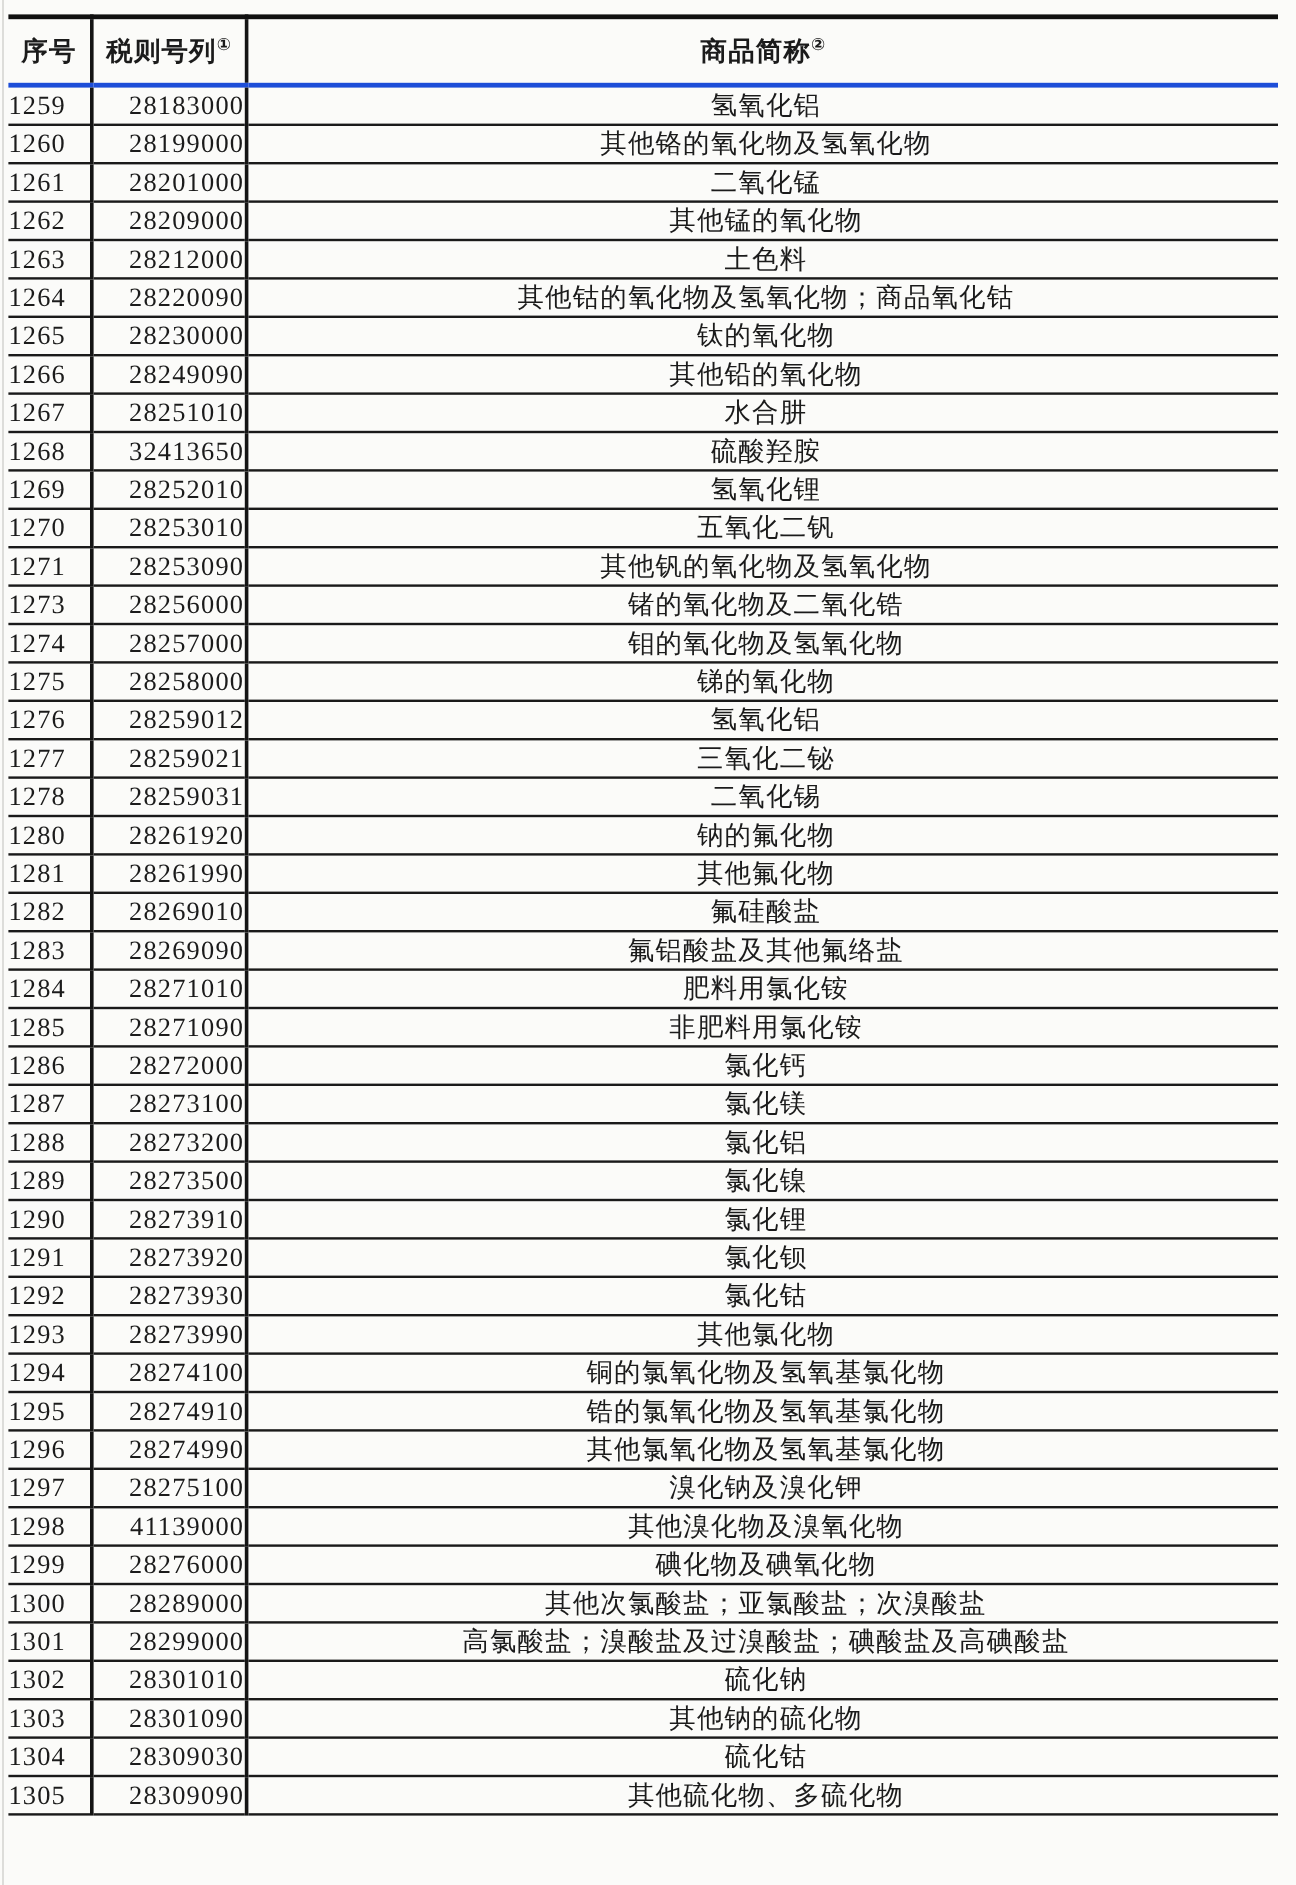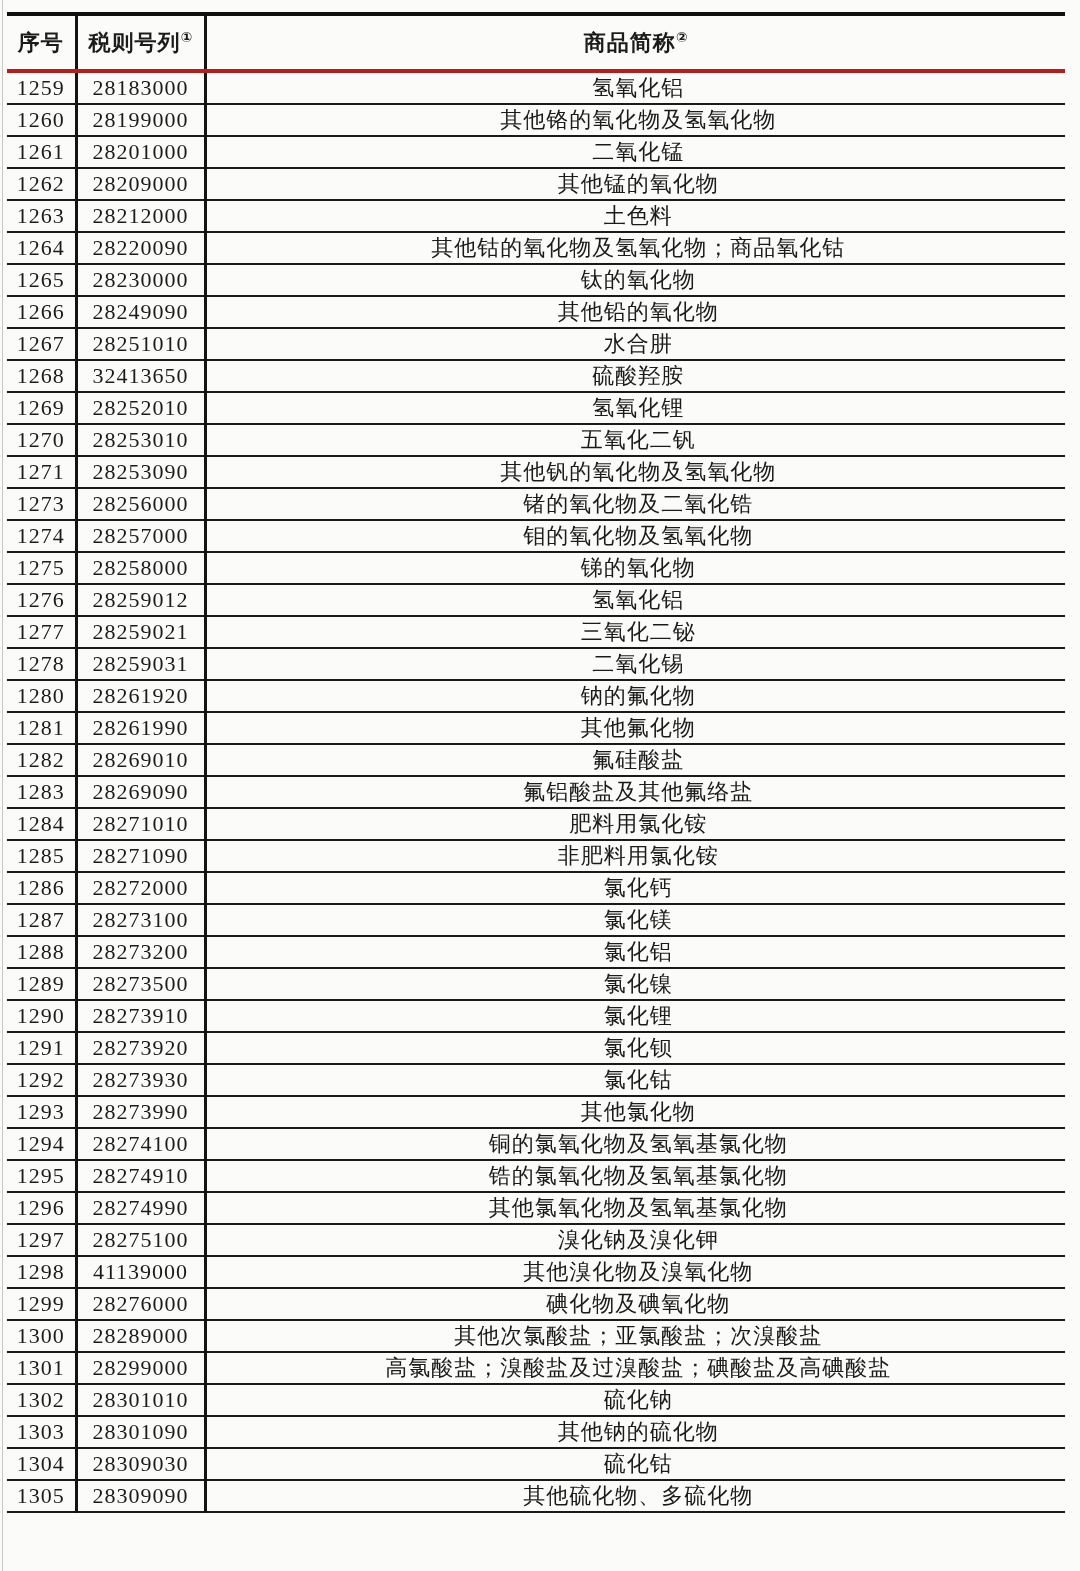--- a/index.html
+++ b/index.html
@@ -31,21 +31,21 @@
     border-collapse: collapse;
     table-layout: fixed;
     border-top: 4px solid #101010;
   }
   col.c1 { width: 69px; }
   col.c2 { width: 129px; }
   col.c3 { width: 860px; }
 
   thead th {
     height: 53px;
-    border-bottom: 4px solid #b91c1c;
+    border-bottom: 4px solid #1d4ed8;
     font-weight: bold;
     font-size: 22px;
     text-align: center;
     vertical-align: middle;
     letter-spacing: 1px;
     padding: 0;
   }
   thead th sup {
     font-size: 14px;
     font-family: "DejaVu Sans", "DejaVu Serif", sans-serif;
@@ -59,25 +59,24 @@
   tbody td {
     height: 27.1px;
     border-bottom: 2px solid #1a1a1a;
     font-size: 22px;
     vertical-align: middle;
     padding: 0;
     white-space: nowrap;
     overflow: hidden;
   }
   td.cell-no {
-    text-align: center;
     letter-spacing: 1px;
   }
   td.cell-code {
-    text-align: center;
+    text-align: right;
     letter-spacing: 1px;
   }
   td.cell-name {
     text-align: center;
     padding-left: 5px;
     letter-spacing: 1px;
   }
 </style>
 </head>
 <body>

